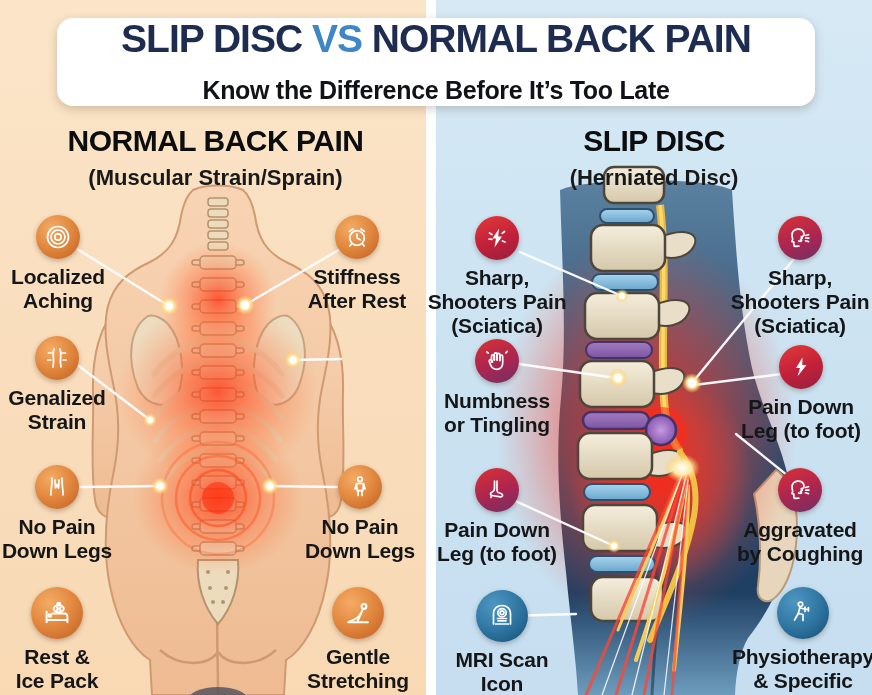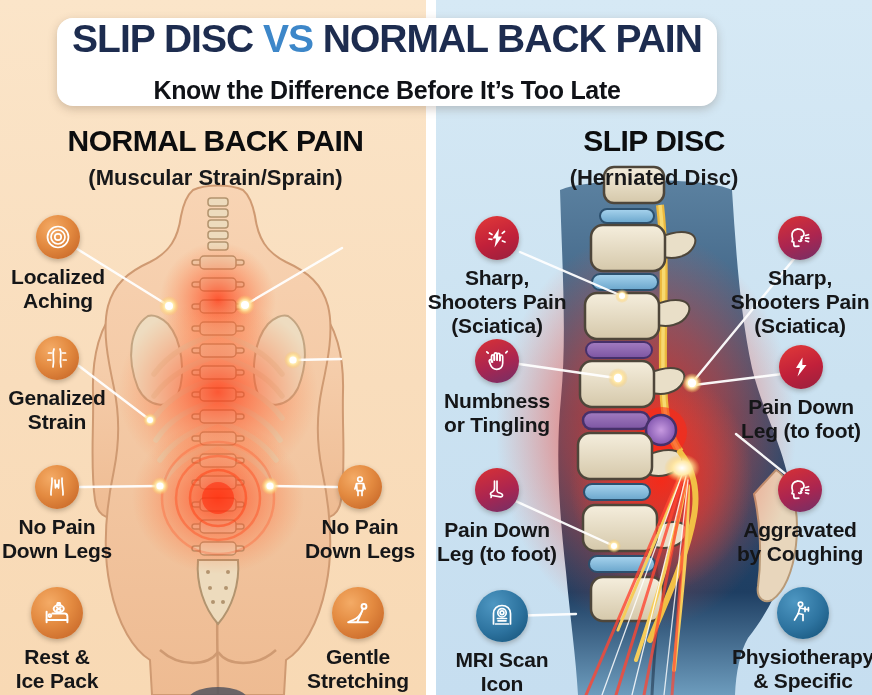--- a/index.html
+++ b/index.html
@@ -6,21 +6,21 @@
   body{
     width:872px;height:695px;position:relative;overflow:hidden;
     font-family:"Liberation Sans", sans-serif;
     -webkit-font-smoothing:antialiased;
   }
   .panel{position:absolute;top:0;height:695px;}
   #left-panel{left:0;width:431px;background:linear-gradient(180deg,#fbe5c9 0%,#f9ddbc 55%,#f8d9b4 100%);}
   #right-panel{left:436px;width:436px;background:linear-gradient(180deg,#d6e9f5 0%,#cbe2f1 55%,#c6def0 100%);}
   #divider{position:absolute;left:426px;top:0;width:10px;height:695px;background:#ffffff;z-index:3;}
   #header-card{
-    position:absolute;left:57px;top:18px;width:660px;height:88px;z-index:5;
+    position:absolute;left:57px;top:18px;width:758px;height:88px;z-index:5;
     background:#ffffff;border-radius:16px;
     box-shadow:0 3px 10px rgba(96,76,56,.28), 0 1px 0 rgba(255,255,255,.6) inset;
     display:flex;flex-direction:column;align-items:center;justify-content:center;
   }
   #header-title{font-size:39px;font-weight:bold;letter-spacing:-1px;line-height:1;color:#1d2c4f;white-space:nowrap;}
   #header-title .vs{color:#3d87c9;}
   #header-subtitle{font-size:25px;font-weight:bold;color:#101217;margin-top:18px;letter-spacing:-0.3px;}
   .panel-title{position:absolute;top:124px;left:0;width:100%;text-align:center;z-index:4;}
   .panel-title .t{font-size:30px;font-weight:bold;letter-spacing:-0.5px;color:#0c0d0e;line-height:1.1;}
   .panel-title .s{font-size:22px;font-weight:bold;color:#18191b;line-height:1.2;margin-top:8px;}
@@ -188,20 +188,34 @@
       <svg class="glyph" width="26" height="26" viewBox="0 0 26 26">
           <circle cx="13" cy="13" r="3.2"></circle>
           <circle cx="13" cy="13" r="7"></circle>
           <circle cx="13" cy="13" r="10.5"></circle>
         </svg>
     </div>
     <div class="callout-label">Localized
 Aching</div>
   </div>
 
+  <div class="callout" style="left:357px;top:215px">
+    <div class="icon-circle ic-orange">
+      <svg class="glyph" width="26" height="26" viewBox="0 0 26 26">
+          <circle cx="13" cy="14" r="7.3"></circle>
+          <path d="M13 10 v4 l3.4 1.8"></path>
+          <path d="M5.6 7.4 L9 5"></path>
+          <path d="M20.4 7.4 L17 5"></path>
+          <path d="M7.2 20.2 L5.8 22"></path>
+          <path d="M18.8 20.2 L20.2 22"></path>
+        </svg>
+    </div>
+    <div class="callout-label">Stiffness
+After Rest</div>
+  </div>
 
   <div class="callout" style="left:57px;top:336px">
     <div class="icon-circle ic-orange">
       <svg class="glyph" width="26" height="26" viewBox="0 0 26 26">
           <path d="M10 4 C7.5 9 11 13 9 22"></path>
           <path d="M16 4 C18.5 9 15 13 17 22"></path>
           <path d="M4.5 8 h3"></path>
           <path d="M18.5 8 h3"></path>
           <path d="M3.8 15 h3"></path>
           <path d="M19.2 15 h3"></path>

